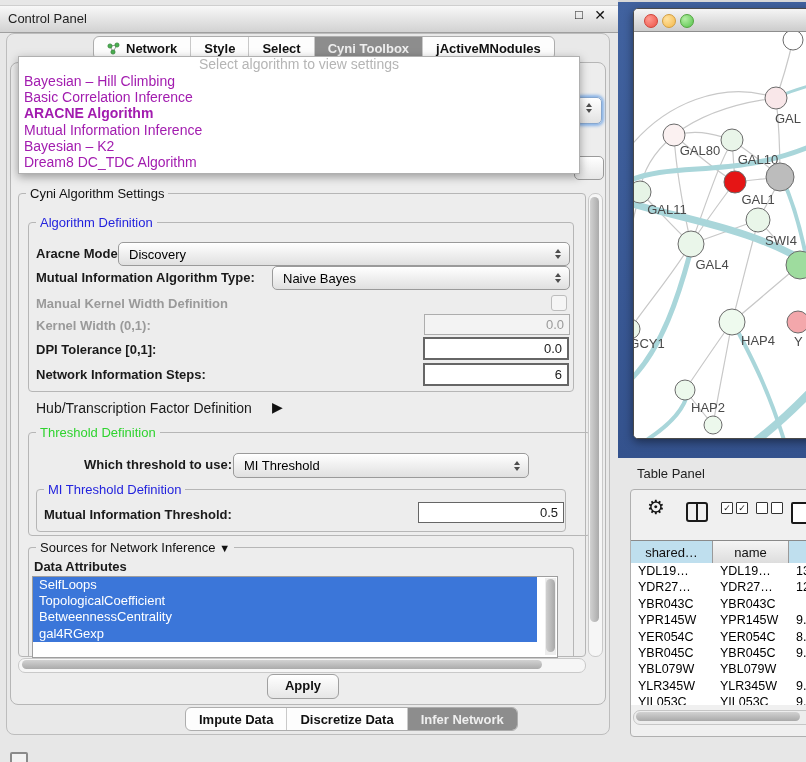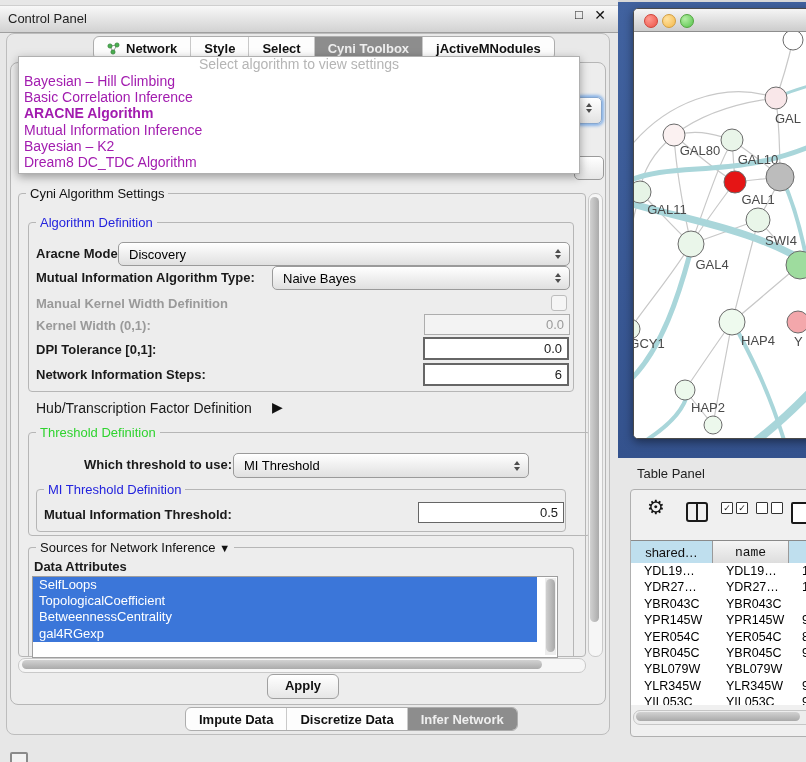--- a/index.html
+++ b/index.html
@@ -119,21 +119,21 @@
   #partial-icon{left:160px;width:14px;height:18px;border:2px solid #1a1a1a;border-radius:2px;background:#fff;}
 
   #thead{position:absolute;left:0;top:50px;width:100%;height:23px;display:flex;
     border-top:1px solid #8a8a8a;border-bottom:1px solid #8a8a8a;}
   .th{height:100%;display:flex;align-items:center;justify-content:center;font-size:13px;color:#111;
     border-right:1px solid #9a9a9a;box-sizing:border-box;text-align:right;}
   .th.blue{background:#bfdfee;}
   .th.gray{background:linear-gradient(#f5f5f5,#dcdcdc);}
   #tbody{position:absolute;left:0;top:73px;width:100%;height:142px;overflow:hidden;background:#fff;}
   .tr{display:flex;height:16.4px;line-height:16.4px;font-size:12.5px;color:#000;background:#fff;}
-  .td{white-space:nowrap;overflow:hidden;box-sizing:border-box;padding-left:13px;}
+  .td{white-space:nowrap;overflow:hidden;box-sizing:border-box;padding-left:7px;}
   #t-hscroll{position:absolute;left:2px;top:220px;width:194px;height:13px;background:#ededed;border:1px solid #c6c6c6;border-radius:7px;}
   #t-hthumb{position:absolute;left:2px;top:1px;width:164px;height:9px;background:linear-gradient(#d2d2d2,#a9a9a9);border-radius:5px;}
 </style>
 </head>
 <body>
 
 <div class="abs" id="cp-titlebar"></div>
 <div class="abs" id="cp-title">Control Panel</div>
 <div class="abs" id="cp-float">□</div>
 <div class="abs" id="cp-close">✕</div>
@@ -365,21 +365,21 @@
     <span class="mini-box">✓</span>
   </div>
   <div class="ticon cb-pair" id="boxes-icon">
     <span class="mini-box"></span>
     <span class="mini-box"></span>
   </div>
   <div class="ticon" id="partial-icon"></div>
 
   <div id="thead">
       <div class="th blue" style="width: 82px;">shared…</div>
-      <div class="th gray" style="width: 76px; font-family: Liberation Mono, monospace;">name</div>
+      <div class="th gray" style="width: 76px;">name</div>
       <div class="th blue" style="width: 42px;"></div>
     </div>
   <div id="tbody">
       <div class="tr">
         <div class="td" style="width: 82px;">YDL19…</div>
         <div class="td" style="width: 76px;">YDL19…</div>
         <div class="td" style="width: 42px;">13</div>
       </div>
       <div class="tr">
         <div class="td" style="width: 82px;">YDR27…</div>

